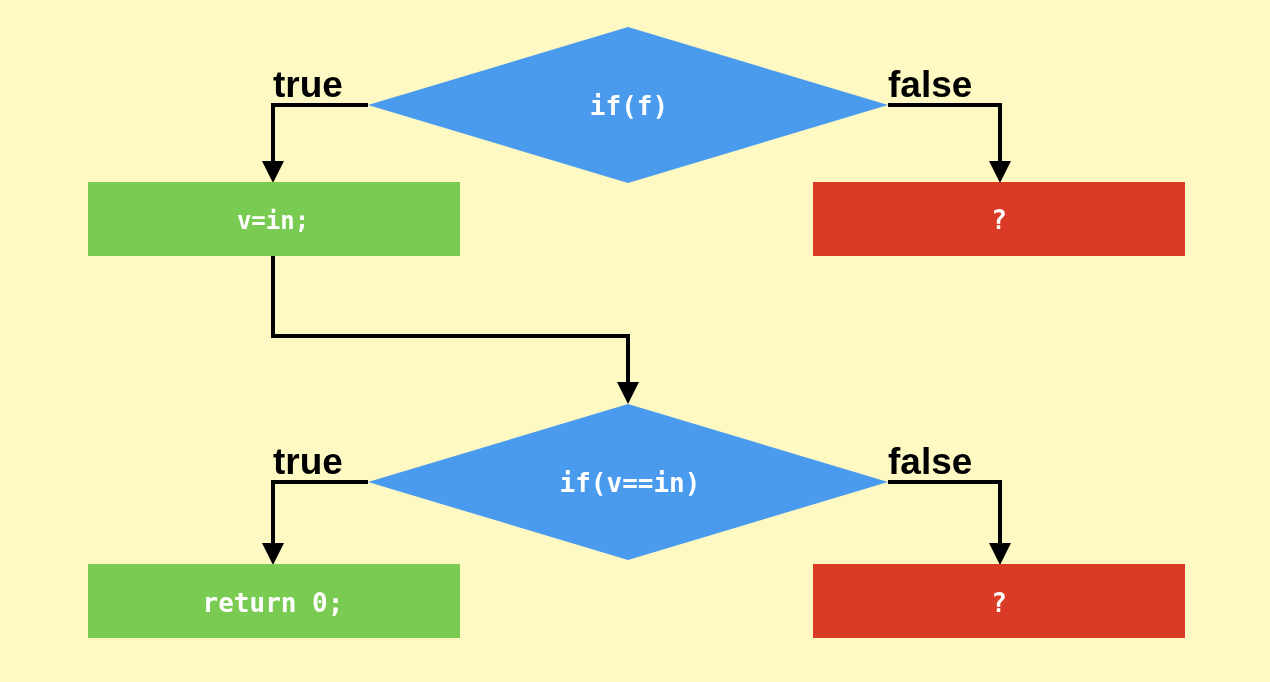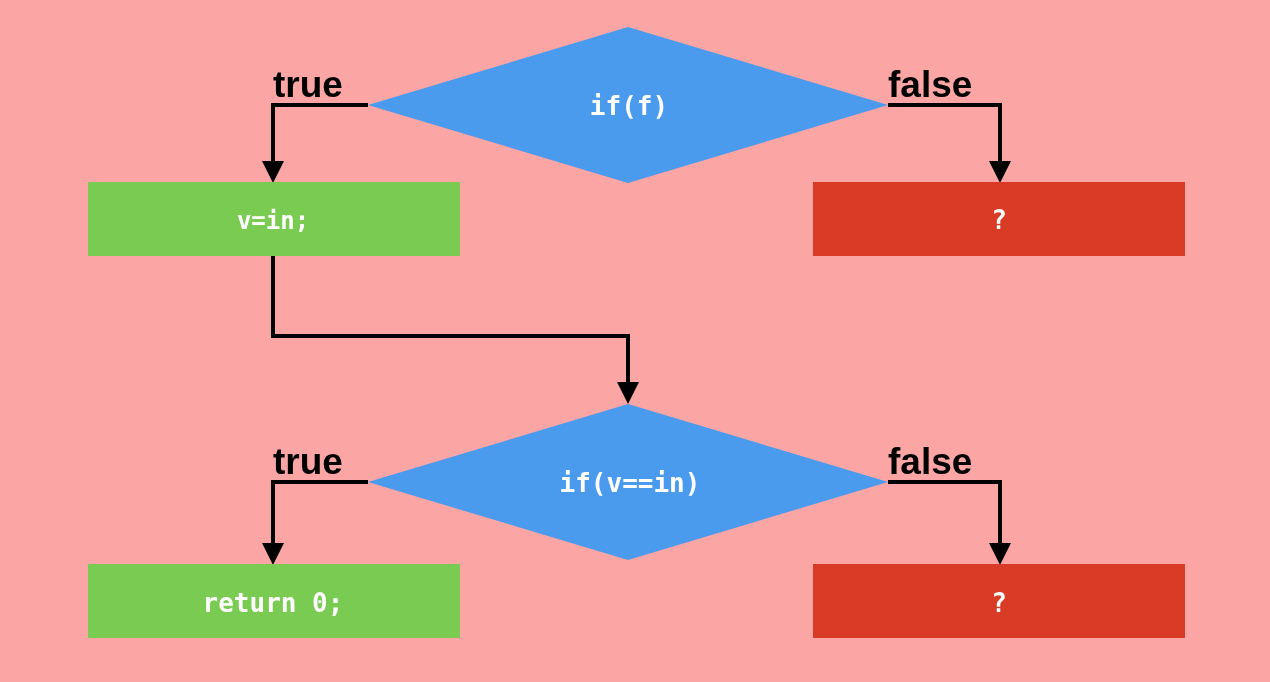--- a/index.html
+++ b/index.html
@@ -7,21 +7,21 @@
     padding: 0;
     background: #ffffff;
   }
   body {
     font-family: "Liberation Sans", sans-serif;
   }
   #flowchart-canvas {
     position: relative;
     width: 1270px;
     height: 682px;
-    background: #fca5a5;
+    background: #fef9c3;
     overflow: hidden;
   }
   svg.flow-svg {
     display: block;
     width: 1270px;
     height: 682px;
   }
   .node-label-mono {
     font-family: "DejaVu Sans Mono", "Liberation Mono", monospace;
     font-size: 26px;

